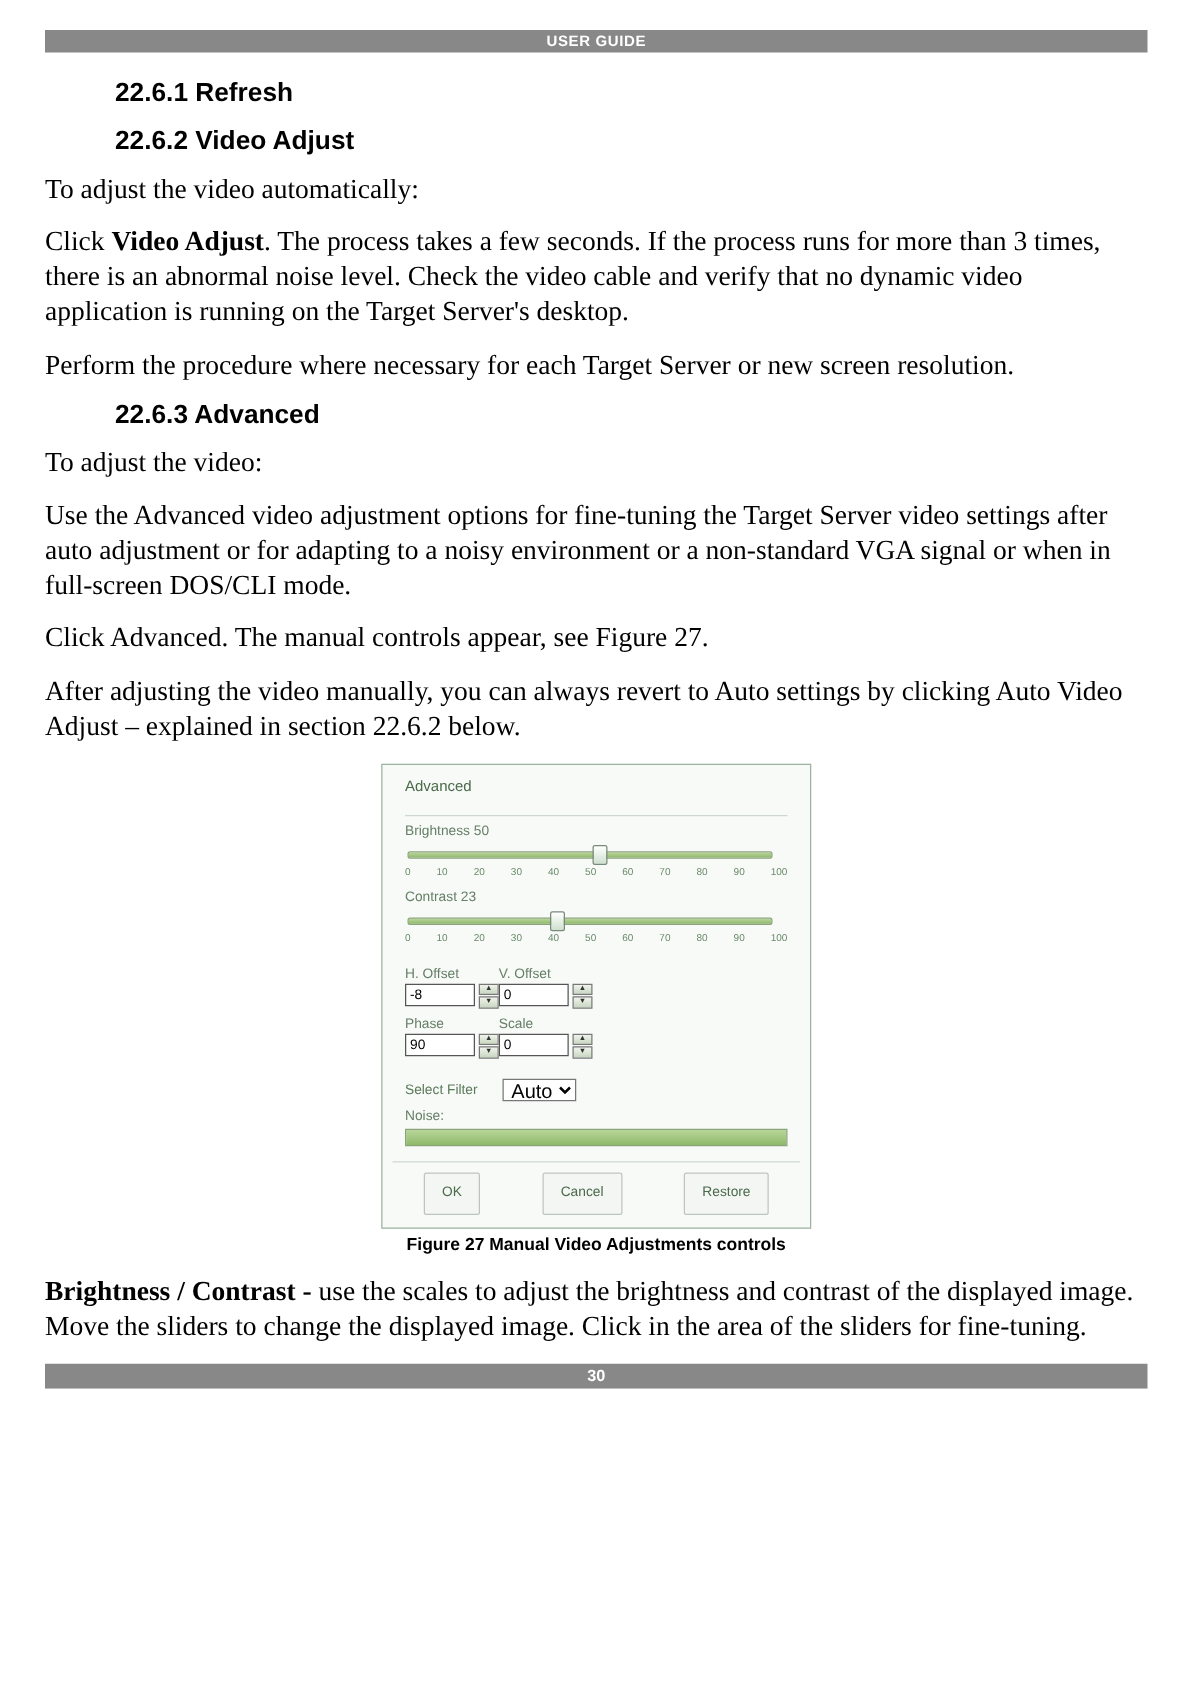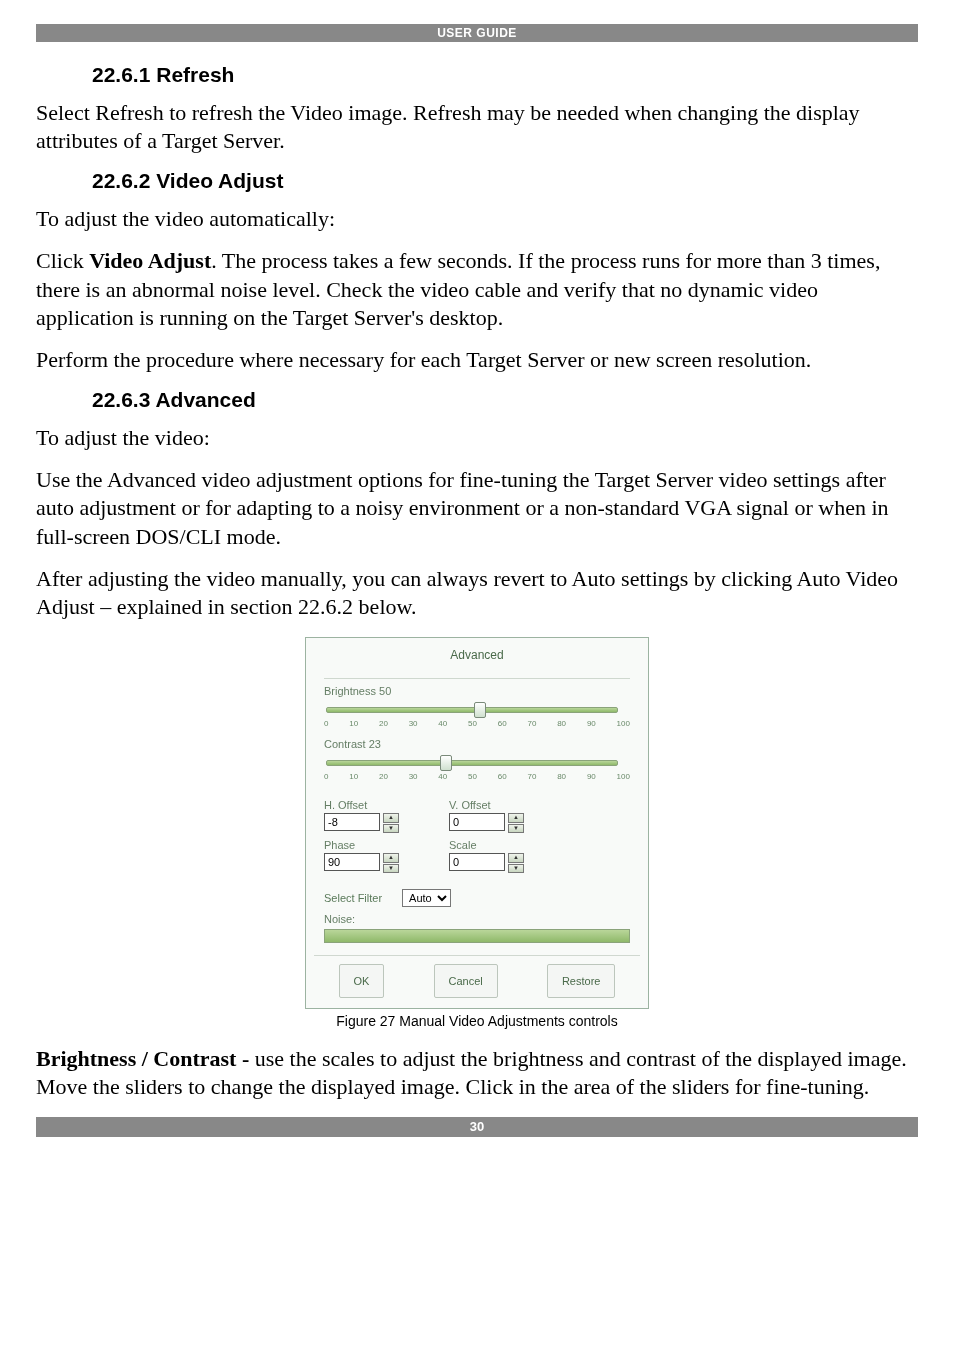--- a/index.html
+++ b/index.html
@@ -55,21 +55,20 @@
     color: #5a7a5a;
     padding: 10px 2px 8px 2px;
   }
   .dlg-inner {
     padding: 0 16px;
   }
   .dlg-title {
     color: #4a6a4a;
     font-size: 12px;
     margin-bottom: 16px;
-    text-align: center;
   }
   .dlg-section-hr {
     border: none;
     border-top: 1px solid #cfd8cf;
     margin: 10px 0 6px 0;
   }
   .slider-label {
     color: #657e65;
     margin-bottom: 4px;
     font-size: 11px;
@@ -97,21 +96,20 @@
   }
   .slider-ticks {
     display: flex;
     justify-content: space-between;
     font-size: 8px;
     color: #6a8a6a;
     padding: 0 0 10px 0;
   }
   .two-col {
     display: flex;
-    gap: 50px;
     margin-top: 8px;
   }
   .field-label {
     font-size: 11px;
     color: #657e65;
     margin-bottom: 2px;
   }
   .spin-box {
     display: flex;
     align-items: stretch;
@@ -147,21 +145,21 @@
   .spin-btns .sp + .sp { margin-top: 1px; }
   .filter-row {
     display: flex;
     align-items: center;
     gap: 20px;
     margin-top: 16px;
   }
   .filter-select {
     height: 18px;
     border: 1px solid #777;
-    font-size: 11px;
+    font-size: 16px;
     font-family: Arial;
     background: #fff;
     color: #000;
     padding: 0 2px;
   }
   .noise-label {
     font-size: 11px;
     color: #657e65;
     margin-top: 6px;
   }
@@ -185,21 +183,21 @@
     border: 1px solid #bcc6bc;
     padding: 2px 14px;
     border-radius: 2px;
     cursor: pointer;
     height: 34px;
     line-height: 13px;
   }
   .fig-caption {
     font-family: Arial, Helvetica, sans-serif;
     font-size: 14px;
-    font-weight: normal;
+    font-weight: bold;
     text-align: center;
     margin: 4px 0 16px 0;
   }
   .footer-bar {
     background: #888888;
     height: 20px;
     line-height: 20px;
     text-align: center;
     font-family: Arial, Helvetica, sans-serif;
     font-size: 13px;
@@ -208,32 +206,32 @@
     margin-top: 16px;
   }
 </style>
 </head>
 <body>
 
 <div class="page">
   <div class="top-bar">USER GUIDE</div>
 
   <h3 class="section">22.6.1 Refresh</h3>
-  <p class="body">Select Refresh to refresh the Video image. Refresh may be needed when changing the display attributes of a Target Server.</p>
 
   <h3 class="section">22.6.2 Video Adjust</h3>
   <p class="body">To adjust the video automatically:</p>
   <p class="body">
     <span>Click </span><span class="bold">Video Adjust</span><span>. The process takes a few seconds. If the process runs for more than 3 times, there is an abnormal noise level. Check the video cable and verify that no dynamic video application is running on the Target Server's desktop.</span>
   </p>
   <p class="body">Perform the procedure where necessary for each Target Server or new screen resolution.</p>
 
   <h3 class="section">22.6.3 Advanced</h3>
   <p class="body">To adjust the video:</p>
   <p class="body">Use the Advanced video adjustment options for fine-tuning the Target Server video settings after auto adjustment or for adapting to a noisy environment or a non-standard VGA signal or when in full-screen DOS/CLI mode.</p>
+  <p class="body">Click Advanced. The manual controls appear, see Figure 27.</p>
   <p class="body">After adjusting the video manually, you can always revert to Auto settings by clicking Auto Video Adjust – explained in section 22.6.2 below.</p>
 
   <div class="figure-wrap">
     <div class="dialog">
       <div class="dlg-inner">
         <div class="dlg-title">Advanced</div>
         <hr class="dlg-section-hr">
 
         <div class="slider-label">Brightness 50</div>
         <div class="slider">

